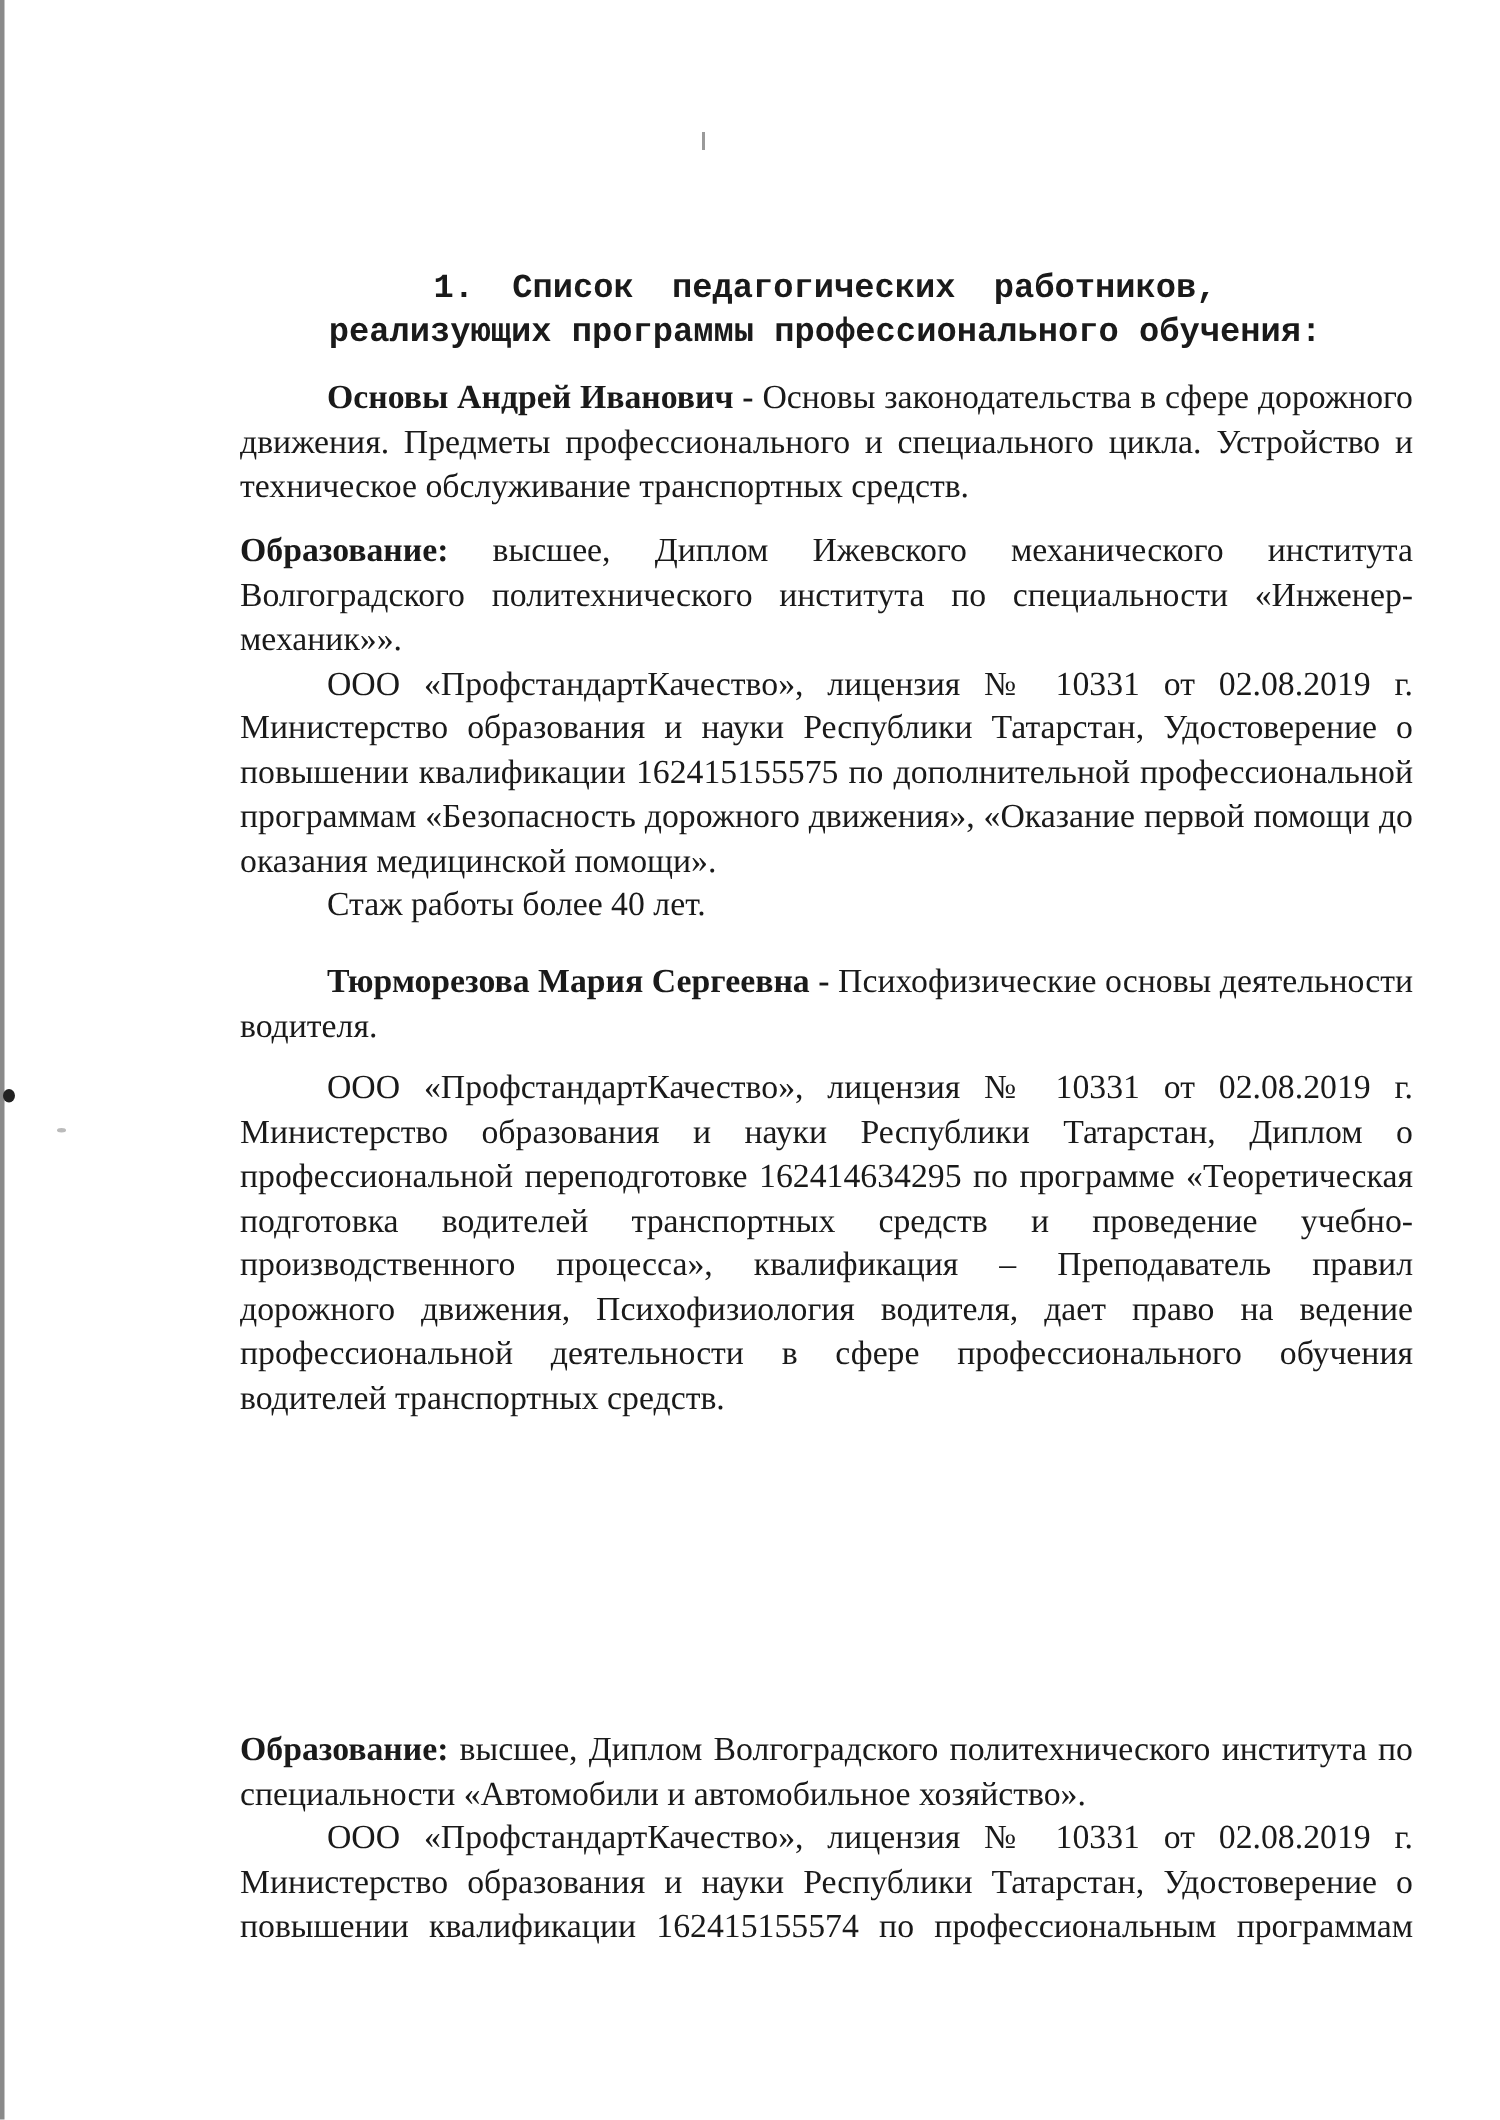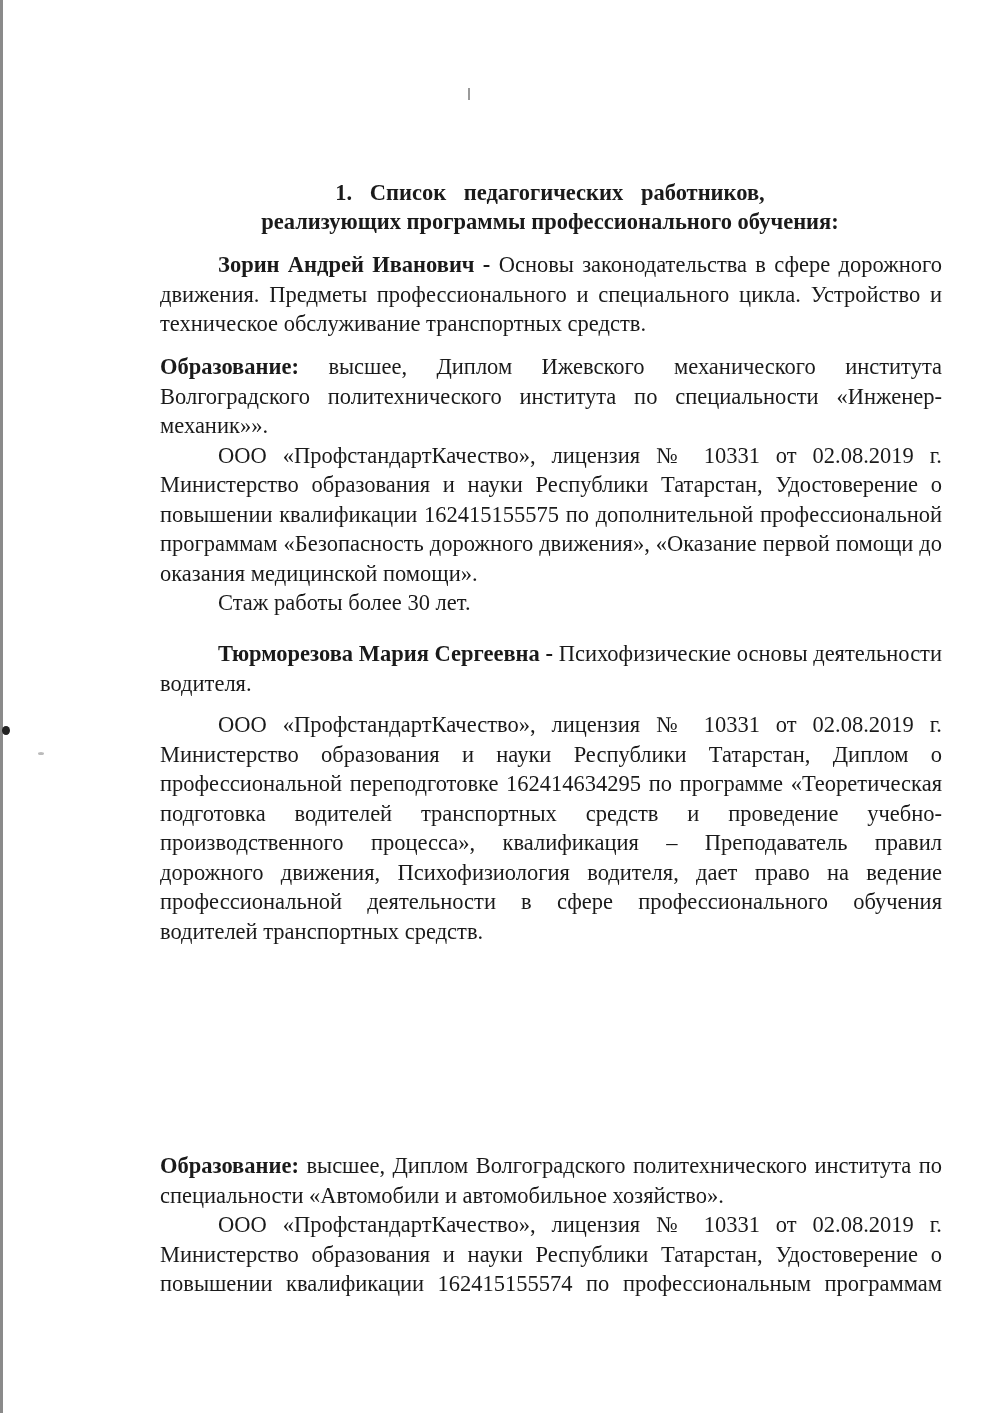--- a/index.html
+++ b/index.html
@@ -21,21 +21,21 @@
     .scan-blot {
       position: absolute; left: 2px; top: 726px; width: 8px; height: 9px; border-radius: 50%;
       background: #222;
     }
     .scan-dot {
       position: absolute; left: 38px; top: 752px; width: 6px; height: 3px; border-radius: 50%;
       background: #bbb;
     }
     .title {
       position: absolute; left: 160px; width: 780px; text-align: center;
-      font-weight: bold; font-size: 22.5px;
+      font-weight: bold; font-size: 22.5px; font-family: Liberation Mono, monospace;
     }
     .title.l1 { top: 178px; word-spacing: 12px; }
     .title.l2 { top: 207px; }
     .block { position: absolute; left: 160px; width: 782px; }
     .p { text-align: justify; text-align-last: left; margin: 0; }
     .indent { text-indent: 58px; }
     .b { font-weight: bold; }
     .just-full { text-align-last: justify; }
   </style>
 </head>
@@ -44,26 +44,26 @@
 <div class="page">
   <div class="left-edge"></div>
   <div class="scan-mark-top"></div>
   <div class="scan-blot"></div>
   <div class="scan-dot"></div>
 
   <div class="title l1">1. Список   педагогических   работников,</div>
   <div class="title l2">реализующих   программы профессионального обучения:</div>
 
   <div class="block" style="top:250px">
-    <p class="p indent"><span class="b">Зорин Андрей Иванович</span><span class="b"> - </span><span>Основы законодательства в сфере дорожного движения. Предметы профессионального и специального цикла. Устройство и техническое обслуживание транспортных средств.</span></p>
+    <p class="p indent"><span class="b">Основы Андрей Иванович</span><span class="b"> - </span><span>Основы законодательства в сфере дорожного движения. Предметы профессионального и специального цикла. Устройство и техническое обслуживание транспортных средств.</span></p>
   </div>
   <div class="block" style="top:352px">
     <p class="p"><span class="b">Образование:</span><span> высшее, Диплом Ижевского механического института Волгоградского политехнического института по специальности «Инженер-механик»».</span></p>
     <p class="p indent">ООО «ПрофстандартКачество», лицензия № 10331 от 02.08.2019 г. Министерство образования и науки Республики Татарстан, Удостоверение о повышении квалификации 162415155575 по дополнительной профессиональной программам «Безопасность дорожного движения», «Оказание первой помощи до оказания медицинской помощи».</p>
-    <p class="p indent">Стаж работы более 30 лет.</p>
+    <p class="p indent">Стаж работы более 40 лет.</p>
   </div>
 
   <div class="block" style="top:639px">
     <p class="p indent"><span class="b">Тюрморезова Мария Сергеевна</span><span class="b"> - </span><span>Психофизические основы деятельности водителя.</span></p>
   </div>
   <div class="block" style="top:710px">
     <p class="p indent">ООО «ПрофстандартКачество», лицензия № 10331 от 02.08.2019 г. Министерство образования и науки Республики Татарстан, Диплом о профессиональной переподготовке 162414634295 по программе «Теоретическая подготовка водителей транспортных средств и проведение учебно-производственного процесса», квалификация – Преподаватель правил дорожного движения, Психофизиология водителя, дает право на ведение профессиональной деятельности в сфере профессионального обучения водителей транспортных средств.</p>
   </div>
 
   <div class="block" style="top:1151px">

